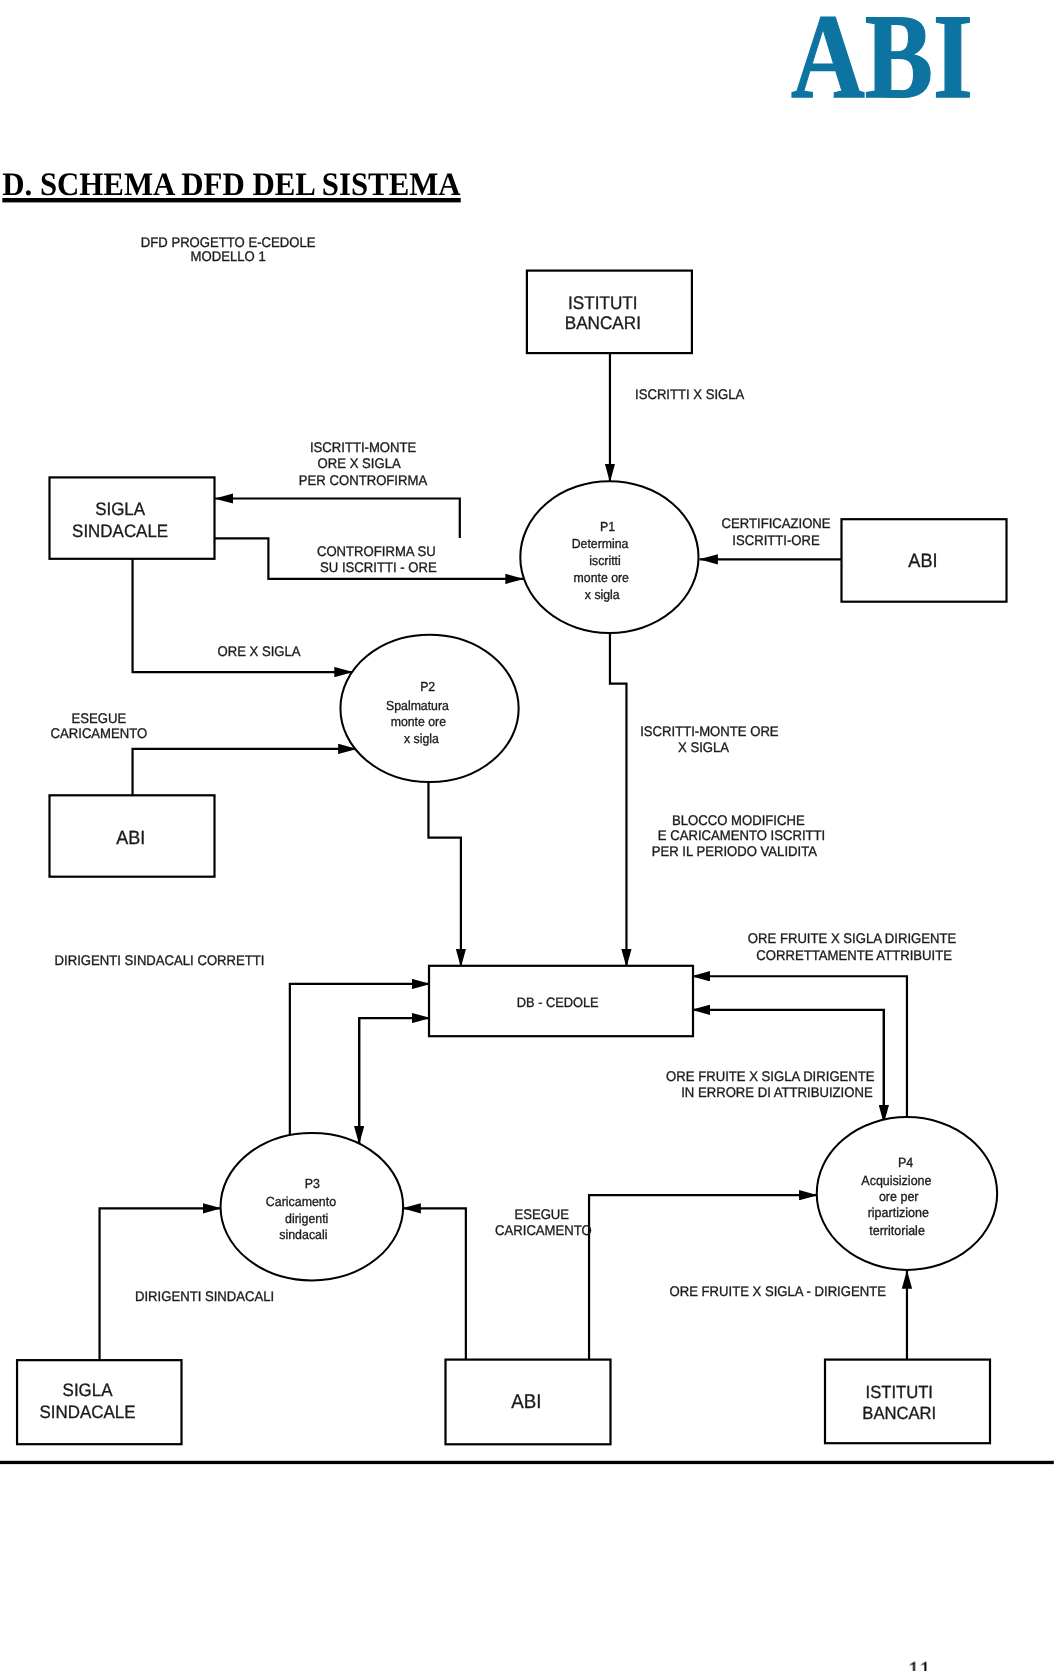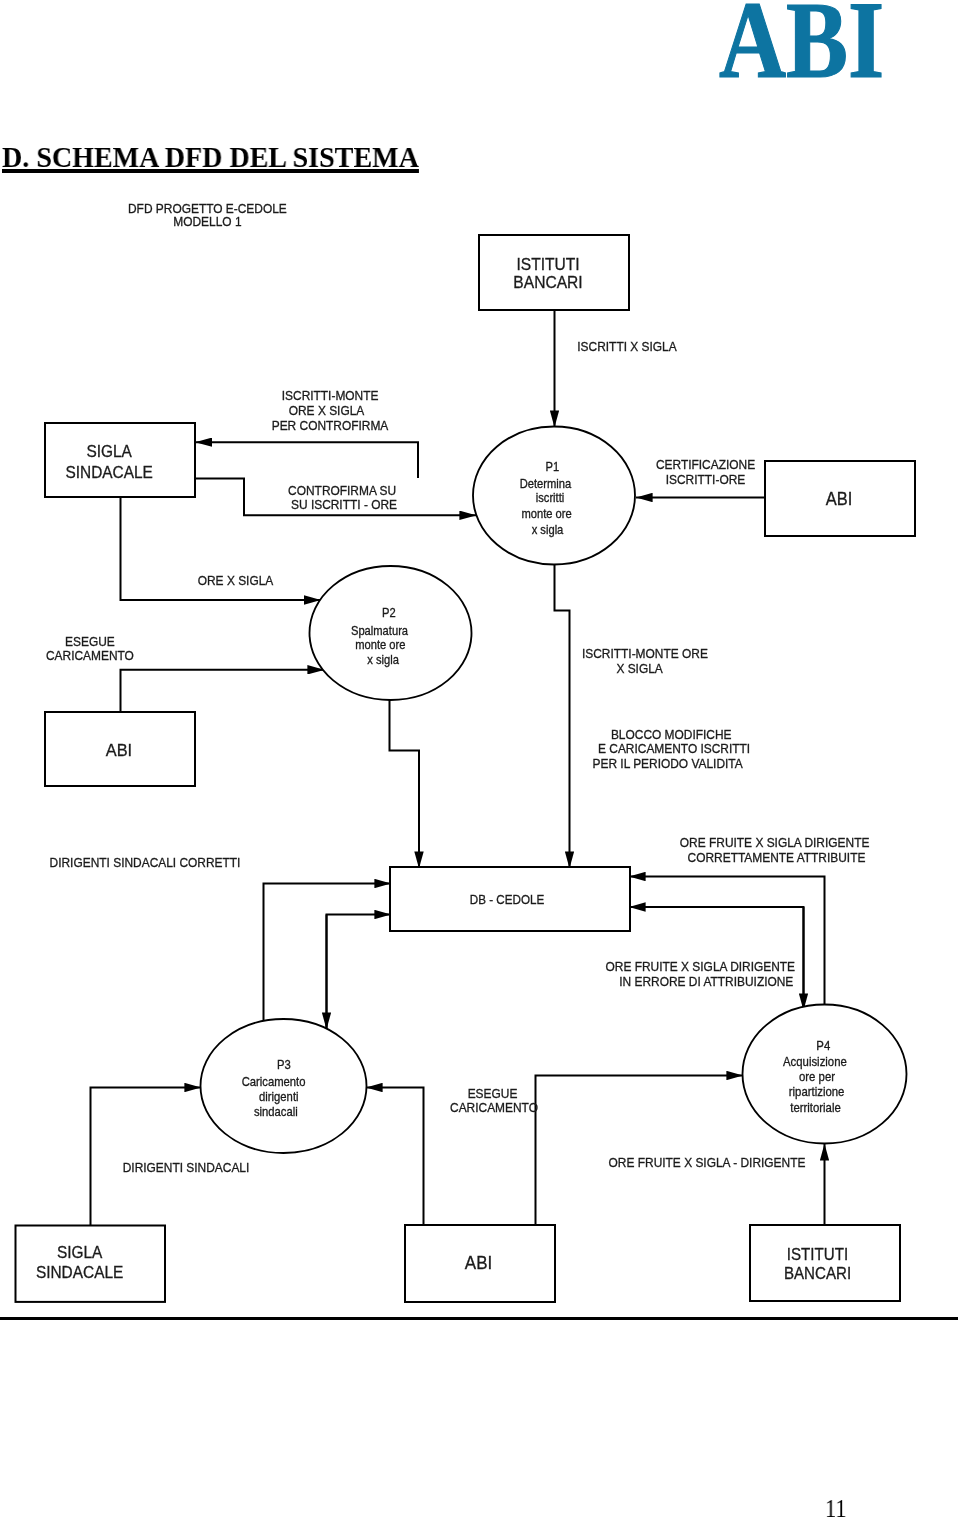--- a/index.html
+++ b/index.html
@@ -1,19 +1,19 @@
 <!DOCTYPE html>
 <html><head>
 <meta charset="utf-8">
 <title>D. SCHEMA DFD DEL SISTEMA</title>
 <style>
   html,body{margin:0;padding:0;}
   body{width:960px;height:1519px;background:#ffffff;font-family:"Liberation Sans",sans-serif;
        overflow:hidden;position:relative;}
-  .page{position:relative;width:960px;height:1125px;background:#fff;}
+  .page{position:relative;width:960px;height:1125px;background:#fff;margin-top:11px;}
   
   #title,#pageno,#diagram,#logo{will-change:transform;}
   #logo{position:absolute;left:719px;top:0px;}
   #title{position:absolute;left:2px;top:142px;font-family:"Liberation Serif",serif;font-weight:bold;
          font-size:29.8px;color:#000;white-space:nowrap;line-height:1;
          transform:scale(0.941,1);transform-origin:0 0;}
   #title .u{display:inline-block;position:relative;}
   #title .u::after{content:'';position:absolute;left:0;right:0;bottom:-1px;height:3.4px;background:#000;}
   #diagram{position:absolute;left:0;top:0;}
   #footer-rule{position:absolute;left:0;top:1317px;width:958px;height:2.6px;background:#000;}

